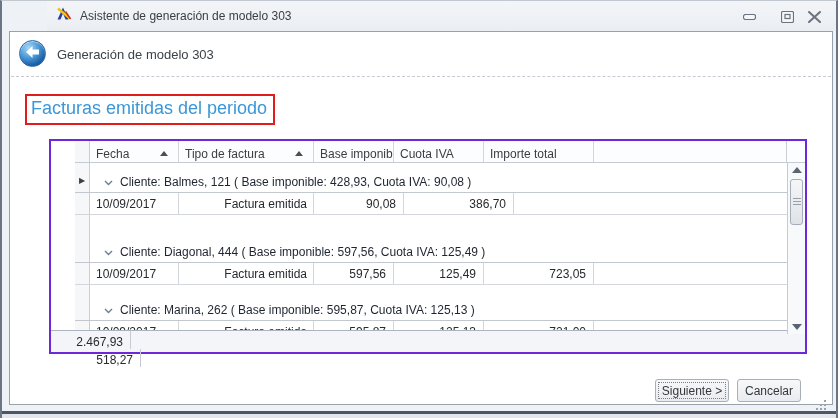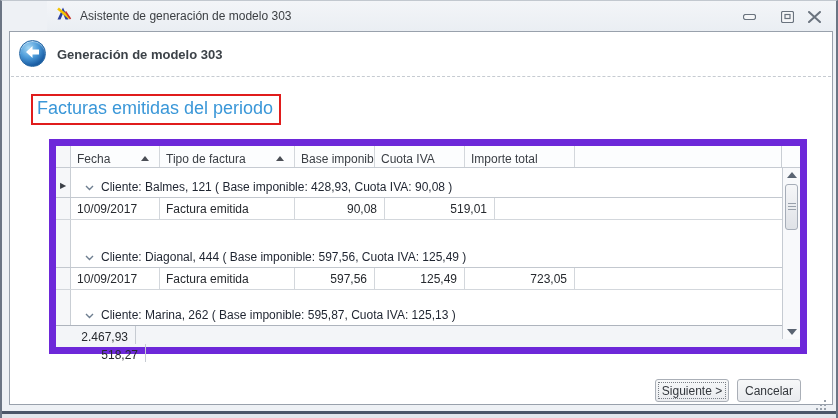--- a/index.html
+++ b/index.html
@@ -22,36 +22,36 @@
 
   
   .panel{ position:absolute; left:7px; top:30px; width:824px; height:374px;
     background:#FFFFFF; border:1px solid #99A1AC; }
 
   .back-btn{ position:absolute; left:9px; top:8px; width:27px; height:27px;
     border-radius:50%;
     background:radial-gradient(circle at 35% 28%, #A6D8F5 0%, #4C9BD9 40%, #1B5FA6 72%, #12497F 100%);
     border:1px solid #2A6AA6; display:flex; align-items:center; justify-content:center;
     box-shadow:inset 0 1px 1px rgba(255,255,255,.55); }
-  .panel-header-label{ position:absolute; left:47px; top:15px; font-size:13px; color:#3C4248;font-weight:bold; }
+  .panel-header-label{ position:absolute; left:47px; top:15px; font-size:13px; color:#3C4248; }
   .header-sep{ position:absolute; left:1px; right:1px; top:44px; border-top:1px dashed #C6CBD1; }
 
-  .section-box{ position:absolute; left:21px; top:62px;
+  .section-box{ position:absolute; left:15px; top:62px;
     border:2px solid #E01C1C; padding:2px 6px 4px 4px; }
   .section-title{ font-size:18px; color:#3A97D8; white-space:nowrap; }
 
   
   .grid{ position:absolute; left:39px; top:107px; width:758px; height:215px;
-    border:7px solid #6d28d9; background:#fff; font-size:12px; color:#26292E; }
+    border:2px solid #6d28d9; background:#fff; font-size:12px; color:#26292E;padding-left:24px; }
   .grow{ display:flex; width:100%; background:#fff; }
   .cell{ padding:4px 6px 0 6px; border-right:1px solid #D3D7DC; overflow:hidden; white-space:nowrap; }
   .num{ text-align:right; padding-right:7px; }
   .w-ind{ width:15px; flex:none; background:#F6F7F9; border-right:1px solid #C9CED4; padding:0; text-align:center; }
   .w-date{ width:89px; flex:none; }
-  .w-type{ width:135px; flex:none; }
+  .w-type{ width:135px; flex:none;text-align:right; }
   .w-base{ width:80px; flex:none; }
   .w-cuota{ width:90px; flex:none; }
   .w-imp{ width:110px; flex:none; }
   .w-fill{ flex:1; border-right:none; }
   .w-sbcap{ width:18px; flex:none; border-right:none; }
 
   .hrow{ height:22px; background:#FCFDFE; border-bottom:1px solid #C6CBD2; }
   .hcell{ display:flex; align-items:center; color:#3A3E44; }
   .sort-asc{ width:0; height:0; margin-left:auto; margin-right:4px;
     border-left:4px solid transparent; border-right:4px solid transparent;
@@ -188,21 +188,21 @@
               </svg>
           </span>
           <span class="glabel">Cliente: Balmes, 121 ( Base imponible: 428,93,  Cuota IVA: 90,08 )</span>
         </div>
       </div>
       <div class="grow datarow">
         <div class="cell w-ind"></div>
         <div class="cell w-date">10/09/2017</div>
         <div class="cell w-type">Factura emitida</div>
         <div class="cell w-cuota num">90,08</div>
-        <div class="cell w-imp num">519,01</div>
+        <div class="cell w-imp num">386,70</div>
         <div class="cell w-fill"></div>
       </div>
 
       <div class="grow spacer" style="height:26px;">
         <div class="cell w-ind"></div>
       </div>
 
       <div class="grow grouprow">
         <div class="cell w-ind"></div>
         <div class="gcontent">

